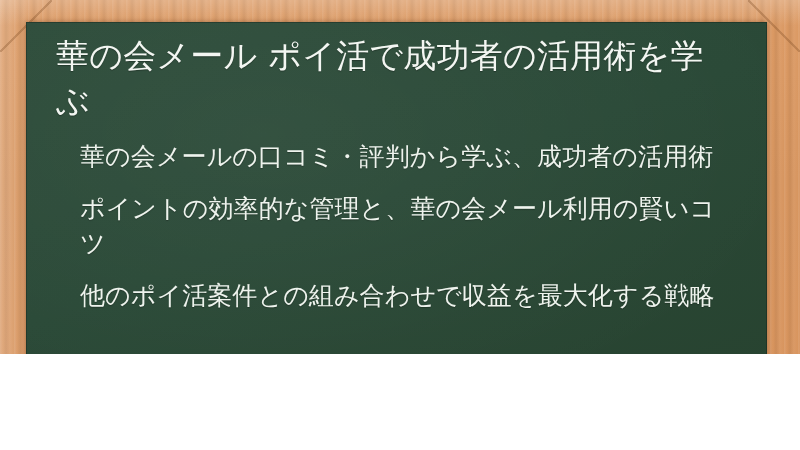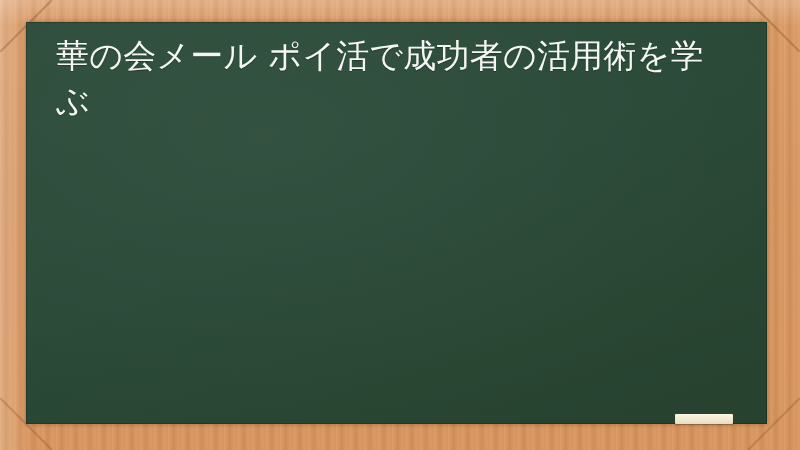--- a/index.html
+++ b/index.html
@@ -10,21 +10,21 @@
   body {
     width: 800px;
     height: 450px;
     overflow: hidden;
     font-family: "DejaVu Sans", "Liberation Sans", sans-serif;
   }
 
   .scene {
     position: relative;
     width: 800px;
-    height: 450px;
+    height: 354px;
     overflow: hidden;
   }
 
   
   .frame {
     position: absolute;
     left: 0; top: 0;
     width: 800px;
     height: 450px;
     background:
@@ -144,19 +144,24 @@
     <div class="miter tr"></div>
     <div class="miter bl"></div>
     <div class="miter br"></div>
   </div>
 
   <div class="board">
     <div class="board-inner">
 
       <h1 class="title">華の会メール ポイ活で成功者の活用術を学ぶ</h1>
 
+      <ul class="bullets">
+        <li class="bullet-item">華の会メールの口コミ・評判から学ぶ、成功者の活用術</li>
+        <li class="bullet-item">ポイントの効率的な管理と、華の会メール利用の賢いコツ</li>
+        <li class="bullet-item">他のポイ活案件との組み合わせで収益を最大化する戦略</li>
+      </ul>
 
     </div>
 
     <div class="chalk"></div>
   </div>
 
 </div>
 
 </body></html>

